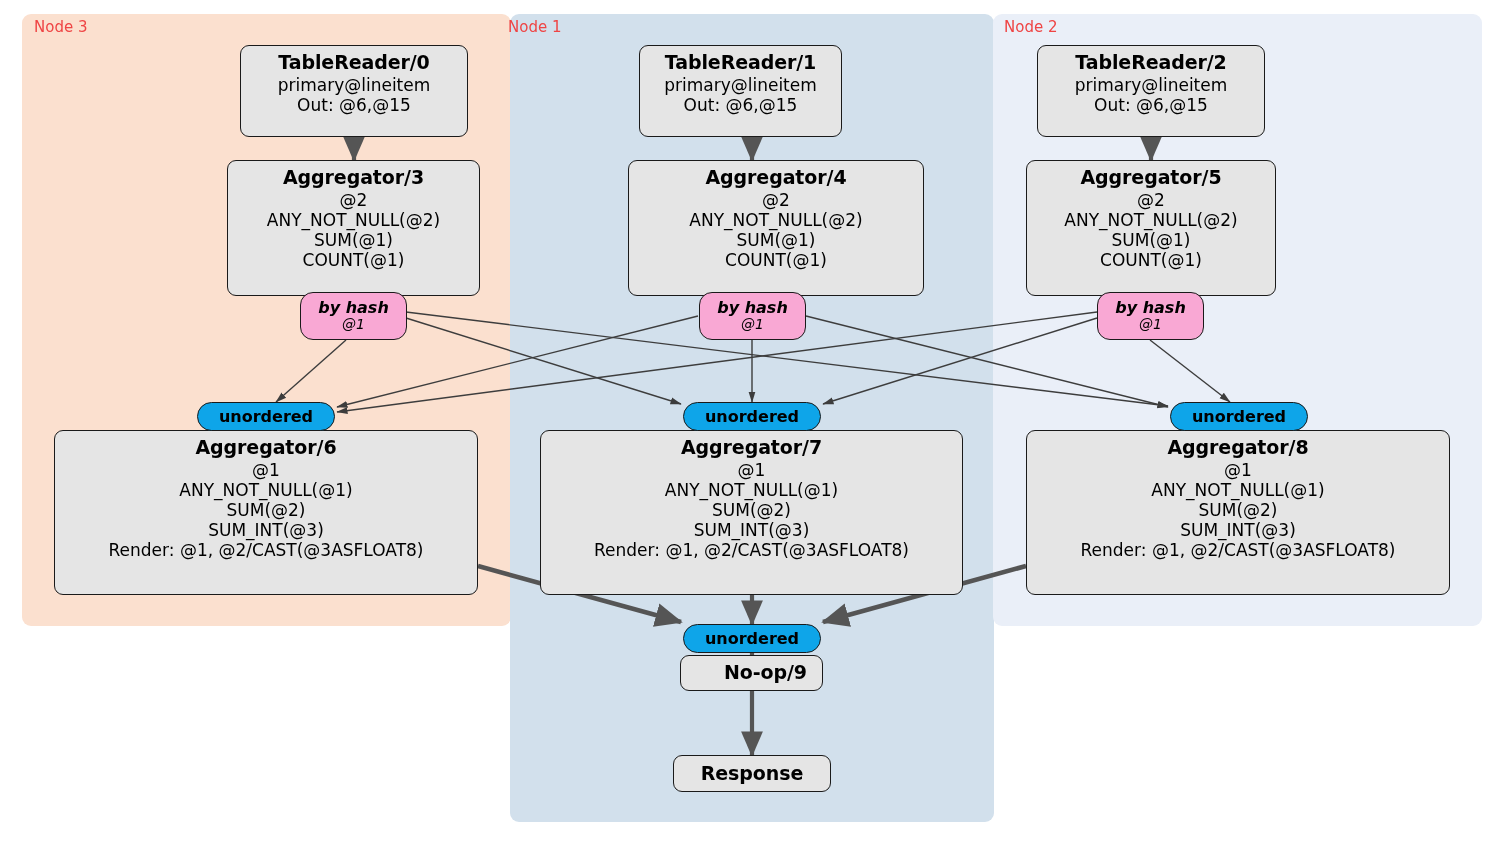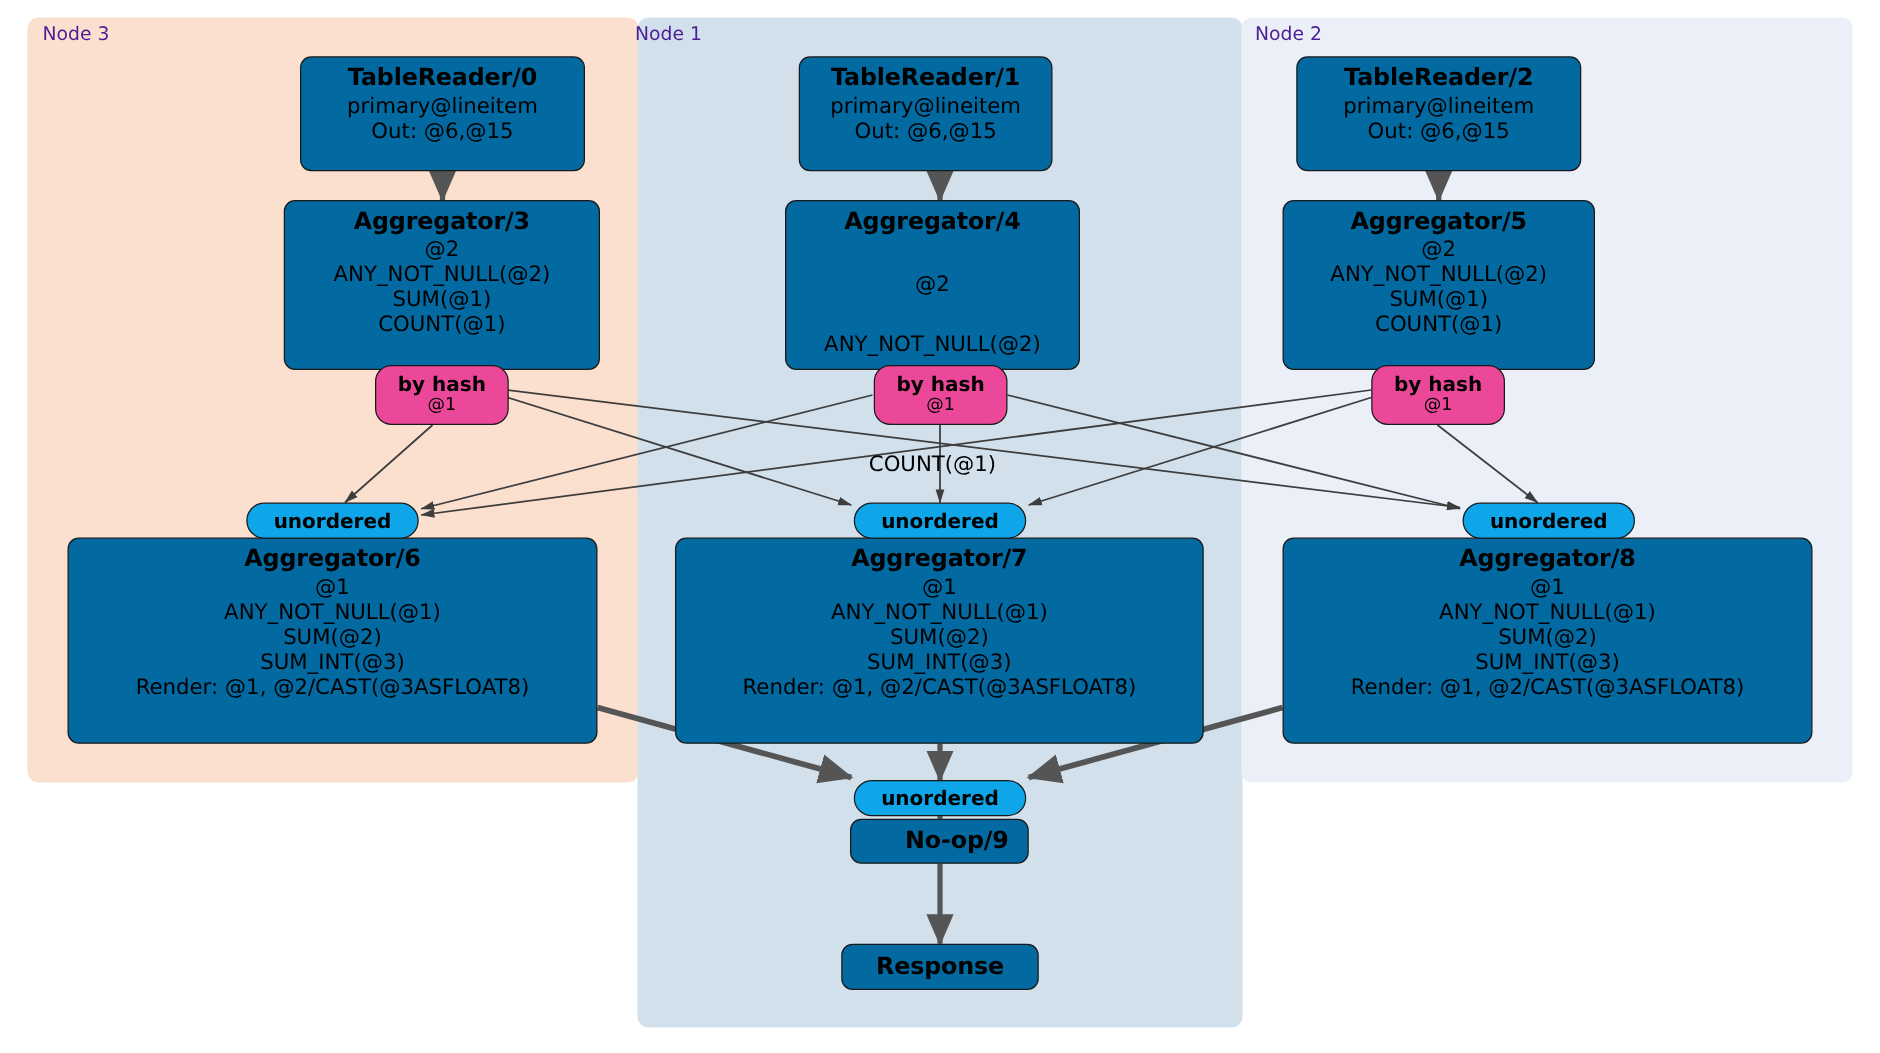--- a/index.html
+++ b/index.html
@@ -17,37 +17,37 @@
   }
   
   .panel {
     position: absolute;
     border-radius: 9px;
     box-sizing: border-box;
   }
   .panel-label {
     position: absolute;
     font-size: 15px;
-    color: #4c1d95;
+    color: #ef4444;
     white-space: nowrap;
     line-height: 1;
   }
   
   #edges {
     position: absolute;
     left: 0; top: 0;
     width: 1504px;
     height: 842px;
     pointer-events: none;
   }
   
   .box {
     position: absolute;
     box-sizing: border-box;
-    background: #0369a1;
+    background: #e5e5e5;
     border: 1.4px solid #1a1a1a;
     border-radius: 9px;
     display: flex;
     flex-direction: column;
     align-items: center;
     justify-content: flex-start;
     padding-top: 5px;
     text-align: center;
     line-height: 1.19;
     color: #000;
@@ -72,22 +72,23 @@
     border: 1.4px solid #1a1a1a;
     display: flex;
     flex-direction: column;
     align-items: center;
     justify-content: center;
     text-align: center;
     line-height: 1.12;
     color: #000;
   }
   .pill.hash {
-    background: #ec4899;
+    background: #f9a8d4;
     border-radius: 13px;
+    font-style: italic;
   }
   .pill.unordered {
     background: #0ea5e9;
     border-radius: 15px;
   }
   .pill .ptitle {
     font-weight: bold;
     font-size: 16px;
   }
   .pill .psub {
@@ -158,21 +159,21 @@
         <div class="line">primary@lineitem</div>
         <div class="line">Out: @6,@15</div>
       </div>
       <div class="box" style="left: 227px; top: 160px; width: 253px; height: 136px;">
         <div class="title">Aggregator/3</div>
         <div class="line">@2</div>
         <div class="line">ANY_NOT_NULL(@2)</div>
         <div class="line">SUM(@1)</div>
         <div class="line">COUNT(@1)</div>
       </div>
-      <div class="box" style="left: 628px; top: 160px; width: 236px; height: 136px; gap: 28px;">
+      <div class="box" style="left: 628px; top: 160px; width: 296px; height: 136px;">
         <div class="title">Aggregator/4</div>
         <div class="line">@2</div>
         <div class="line">ANY_NOT_NULL(@2)</div>
         <div class="line">SUM(@1)</div>
         <div class="line">COUNT(@1)</div>
       </div>
       <div class="box" style="left: 1026px; top: 160px; width: 250px; height: 136px;">
         <div class="title">Aggregator/5</div>
         <div class="line">@2</div>
         <div class="line">ANY_NOT_NULL(@2)</div>

